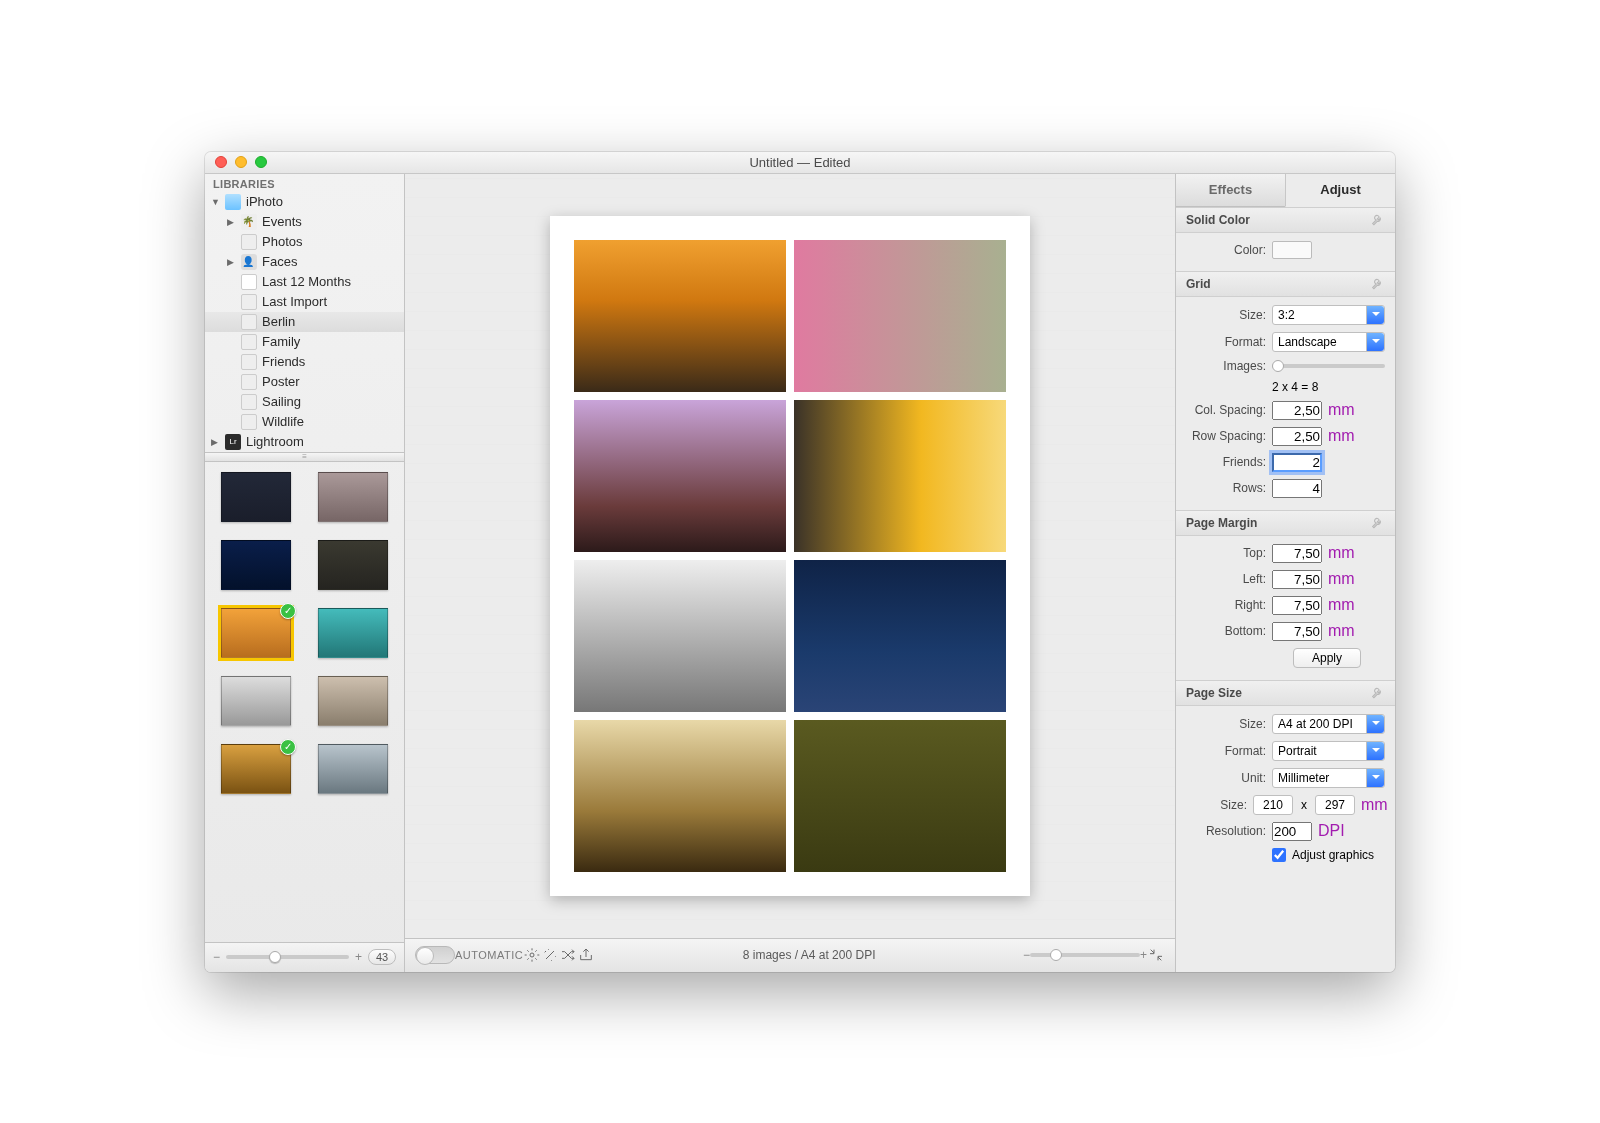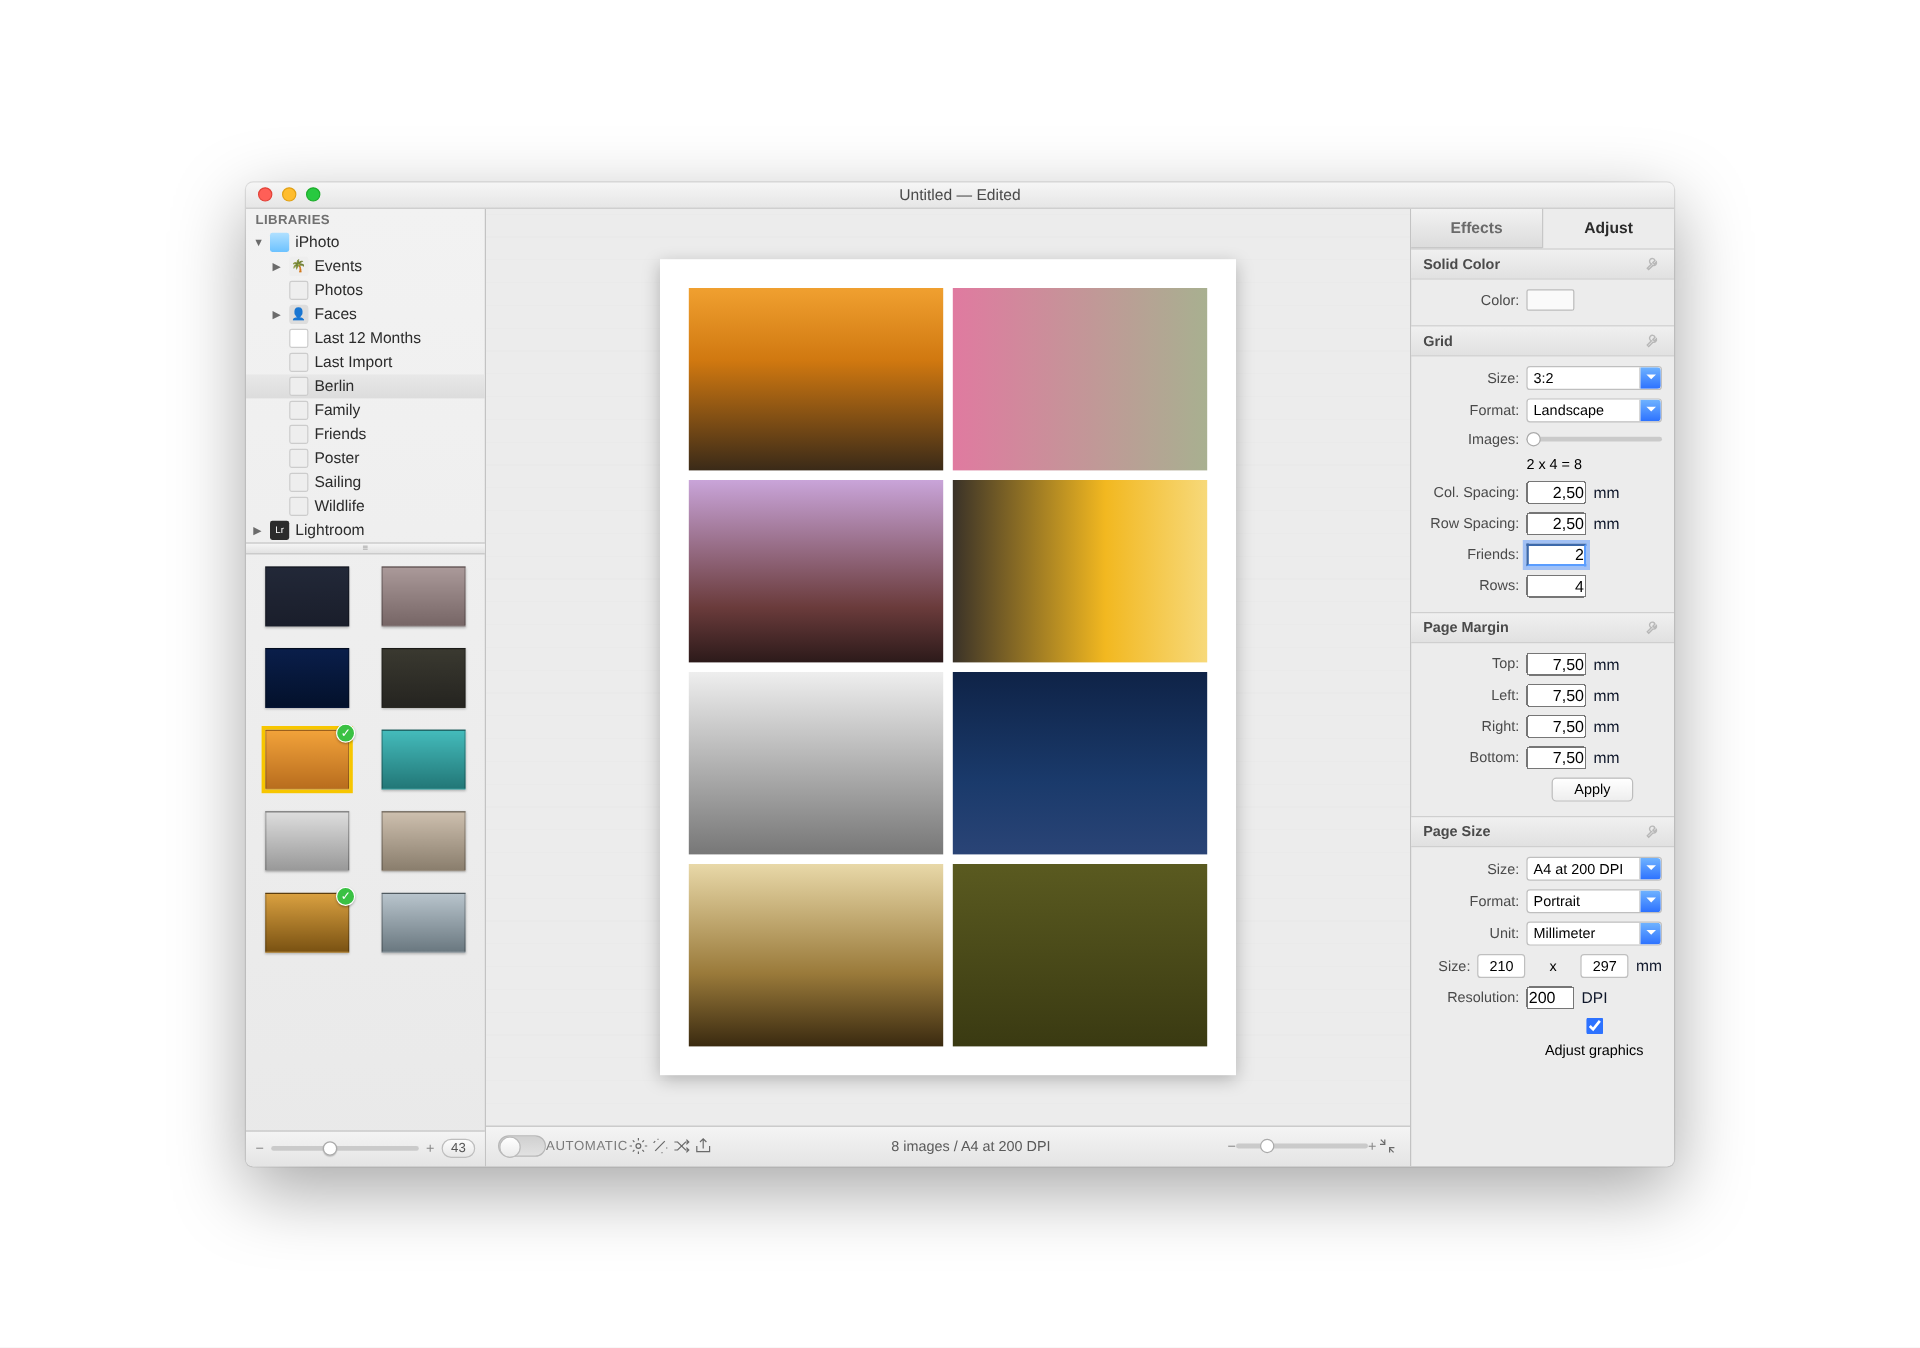--- a/index.html
+++ b/index.html
@@ -76,37 +76,37 @@
 .tabs { display:flex; height:33px; }
 .tab { flex:1; display:flex; align-items:center; justify-content:center; font-size:13px; font-weight:600; color:#6a6a6a; background:linear-gradient(#f2f2f2,#dcdcdc); border-bottom:1px solid #c0c0c0; cursor:default;}
 .tab + .tab { border-left:1px solid #c7c7c7; }
 .tab.active { background:#ececec; border-bottom:1px solid #ececec; color:#2b2b2b; }
 
 .section-h { height:26px; display:flex; align-items:center; justify-content:space-between; padding: 0 10px; background:linear-gradient(#f0f0f0,#e1e1e1); border-top:1px solid #cfcfcf; border-bottom:1px solid #cfcfcf; font-weight:600; color:#4a4a4a; }
 .wrench { width:14px; height:14px; opacity:.5;}
 .sec-body { padding: 8px 10px 12px; display:flex; flex-direction:column; gap:7px; }
 .row { display:flex; align-items:center; gap:6px; }
 .row label { width:80px; text-align:right; color:#4a4a4a; font-size:12px; }
-.row .unit { width:24px; color:#0f172a; font-size:13px; }
+.row .unit { width:24px; color:#a21caf; font-size:16px; }
 .row input[type=text], .row .select, .row input[type=number] {
   height: 20px; border:1px solid #bfbfbf; border-radius:3px; background:#fff; font-size:12px; padding:0 5px;
 }
 .row .num { width:50px; text-align:right; }
 .row .num.focus { box-shadow: 0 0 0 3px rgba(70,140,255,.45); border-color:#5a9dff; }
 .row .select { flex:1; display:flex; align-items:center; justify-content:space-between; padding-right:0; }
 .row .select .sel-caret { width:18px; height:18px; border-left:1px solid #bfbfbf; background:linear-gradient(#6fb3ff,#2d72ff); border-radius:0 3px 3px 0; display:flex; align-items:center; justify-content:center; }
 .row .select .sel-caret::after { content:""; border:4px solid transparent; border-top-color:#fff; margin-top:3px;}
 .color-swatch { width:40px; height:18px; background:#fafafa; border:1px solid #bbb; border-radius:2px; }
 .img-slider { flex:1; height:4px; background:#cacaca; border-radius:2px; position:relative; }
 .img-slider .knob { width:12px; height:12px; background:#fff; border:1px solid #aaa; border-radius:50%; position:absolute; top:-4px; left:0; }
 .btn-apply { height:20px; padding:0 18px; border:1px solid #bdbdbd; border-radius:4px; background:linear-gradient(#fff,#eee); font-size:12px; }
 .row.center-right { justify-content:flex-end; padding-right:24px; }
-.size-pair { display:flex; align-items:center; gap:20px; }
+.size-pair { display:flex; align-items:center; gap:8px; }
 .size-pair input { width:40px; text-align:center; }
-.chk { display:flex; align-items:center; gap:6px; margin-left:86px;flex-direction:column; }
+.chk { display:flex; align-items:center; gap:6px; margin-left:86px; }
 .chk input { width:14px; height:14px; accent-color:#2d72ff; }
 
 
 .t1{background:linear-gradient(#222838,#1a1e2b);} .t2{background:linear-gradient(#a99,#766);}
 .t3{background:linear-gradient(#0a1e4a,#03112b);} .t4{background:linear-gradient(#3a3930,#252420);}
 .t5{background:linear-gradient(#f2a23a,#b86d1e);} .t6{background:linear-gradient(#4bb,#277);}
 .t7{background:linear-gradient(#ddd,#999);} .t8{background:linear-gradient(#cdbfae,#8a7e6d);}
 .t9{background:linear-gradient(#d9a040,#7a5212);} .t10{background:linear-gradient(#b8c4cc,#6a7880);}
 
 .c1{background:linear-gradient(#f0a030 0%,#d07810 40%,#3a2a18 100%);}

